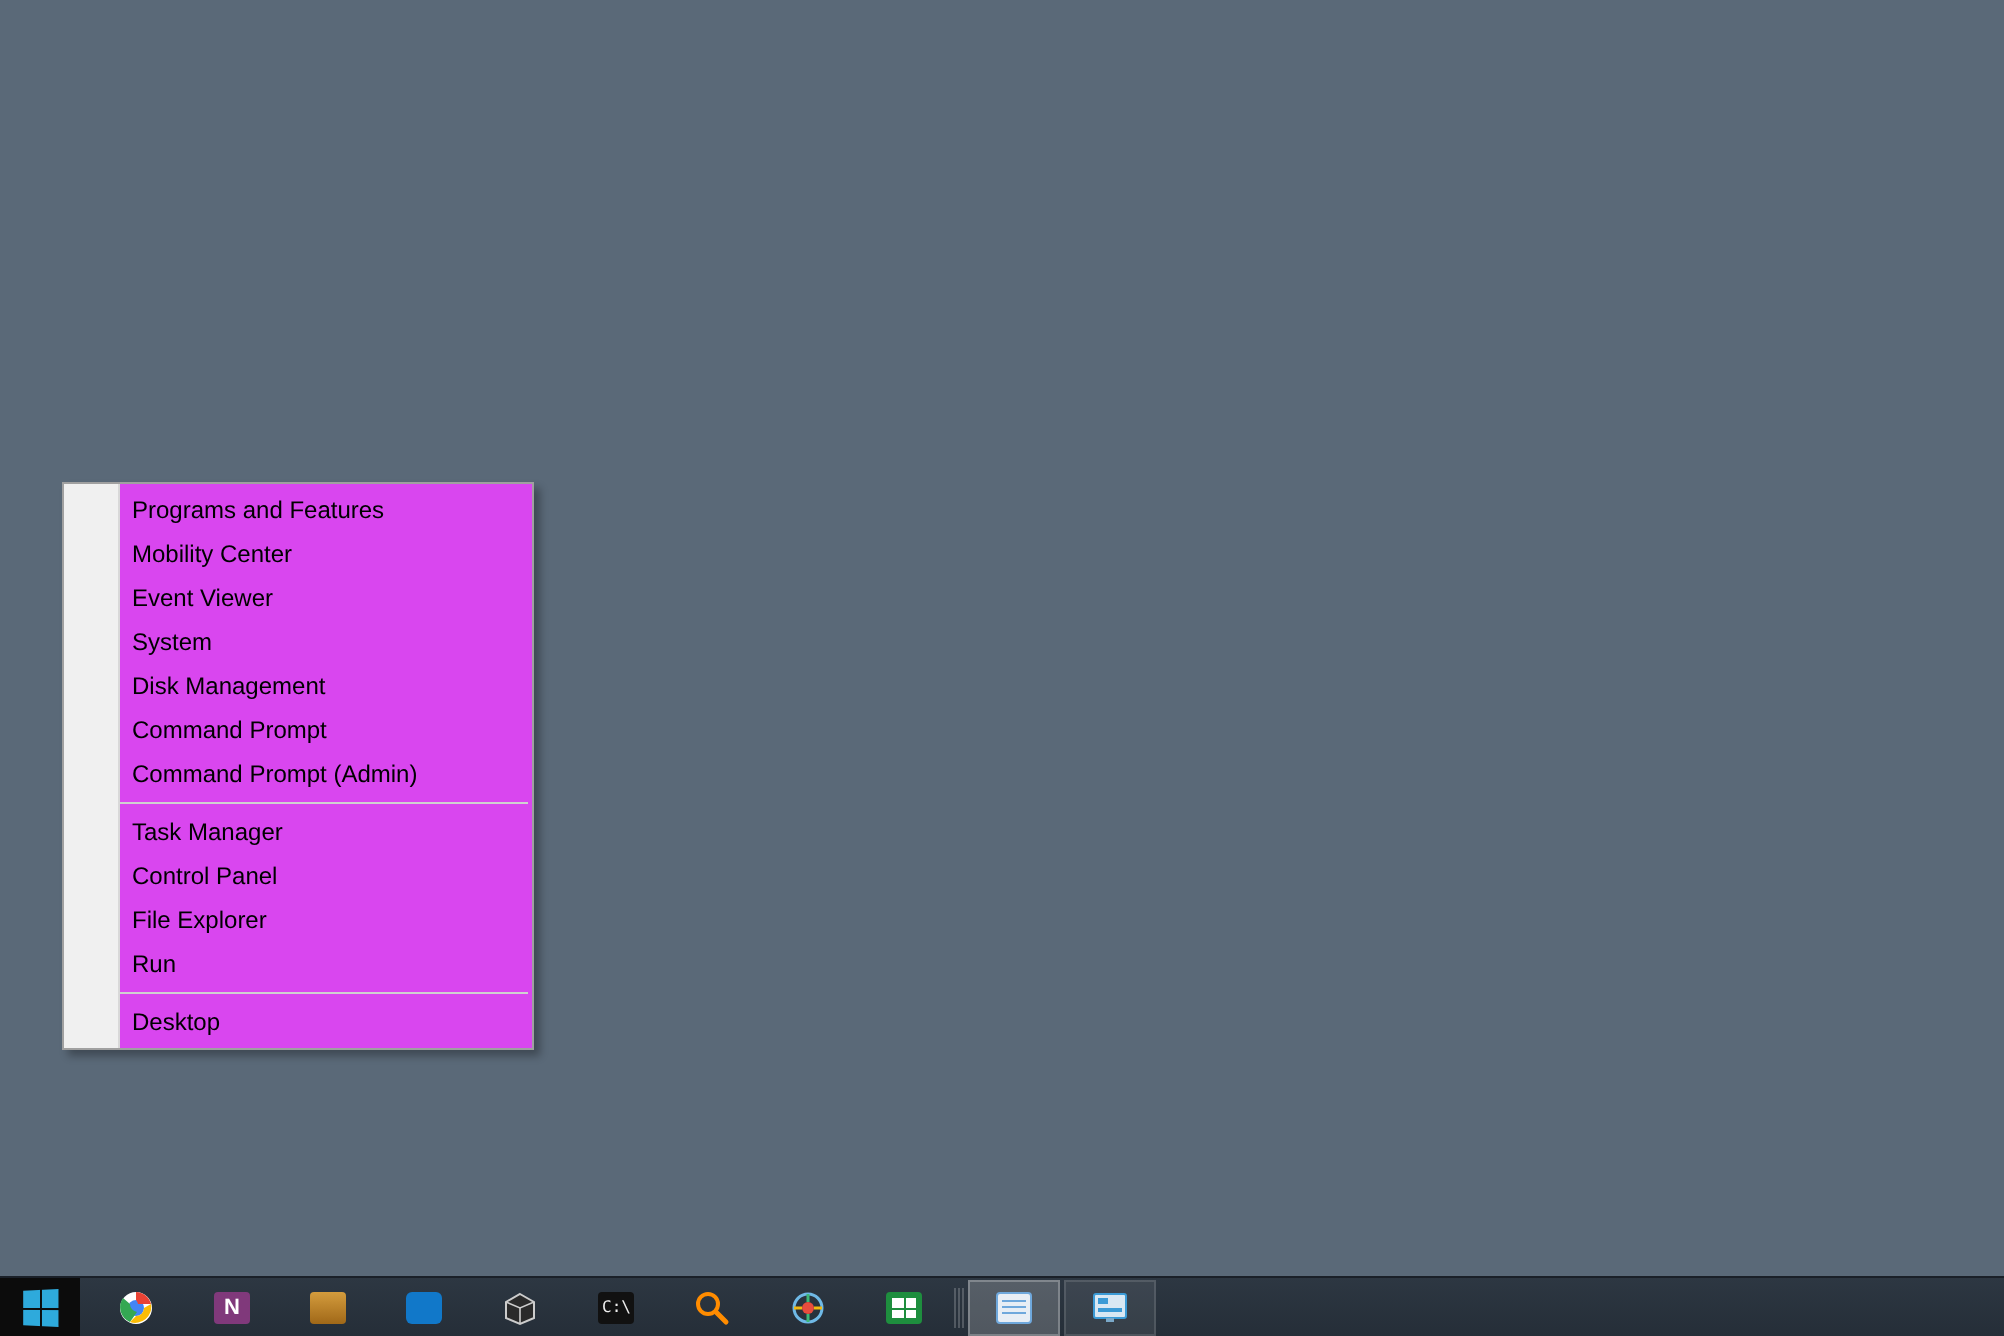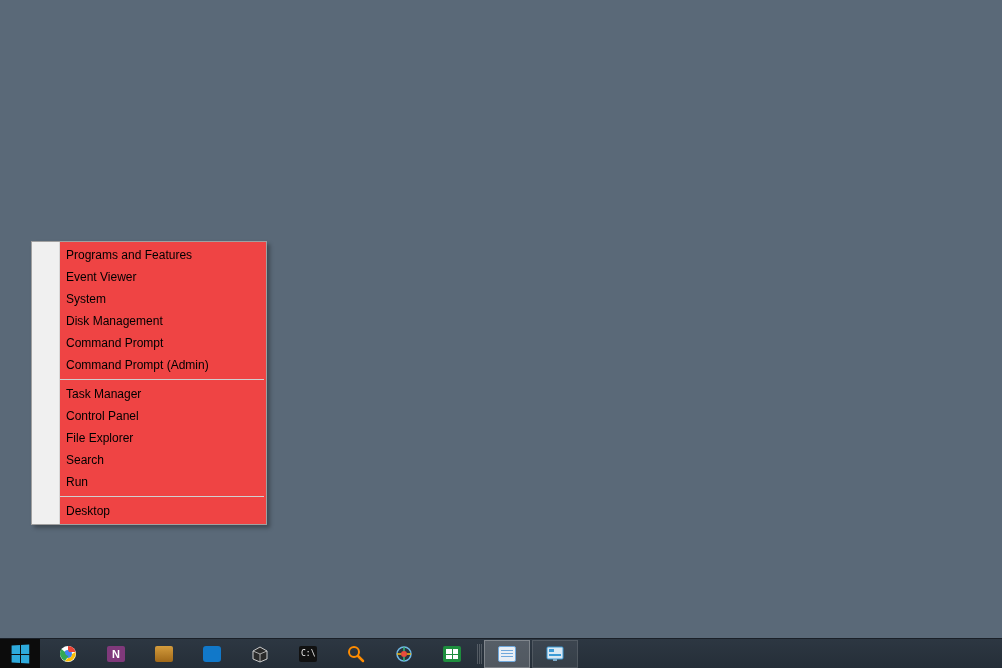--- a/index.html
+++ b/index.html
@@ -19,21 +19,21 @@
     .desktop {
       width: 100%;
       height: calc(100% - 30px);
       position: relative;
     }
     .context-menu {
       position: absolute;
       left: 31px;
       top: 241px;
       width: 236px;
-      background: #ef4444;
+      background: #d946ef;
       border: 1px solid #a0a0a0;
       box-shadow: 3px 3px 4px rgba(0,0,0,0.3);
     }
     .menu-icon-col {
       position: absolute;
       left: 0;
       top: 0;
       bottom: 0;
       width: 28px;
       background: #f0f0f0;
@@ -151,32 +151,32 @@
 </head>
 <body>
 
 <div class="desktop">
 
   <div class="context-menu">
     <div class="menu-icon-col"></div>
     <div class="menu-items">
 
       <div class="menu-item"><span>Programs and Features</span></div>
+      <div class="menu-item"><span>Mobility Center</span></div>
       <div class="menu-item"><span>Event Viewer</span></div>
       <div class="menu-item"><span>System</span></div>
       <div class="menu-item"><span>Disk Management</span></div>
       <div class="menu-item"><span>Command Prompt</span></div>
       <div class="menu-item"><span>Command Prompt (Admin)</span></div>
 
       <div class="menu-separator"></div>
 
       <div class="menu-item"><span>Task Manager</span></div>
       <div class="menu-item"><span>Control Panel</span></div>
       <div class="menu-item"><span>File Explorer</span></div>
-      <div class="menu-item"><span>Search</span></div>
       <div class="menu-item"><span>Run</span></div>
 
       <div class="menu-separator"></div>
 
       <div class="menu-item"><span>Desktop</span></div>
     </div>
   </div>
 
 </div>
 

